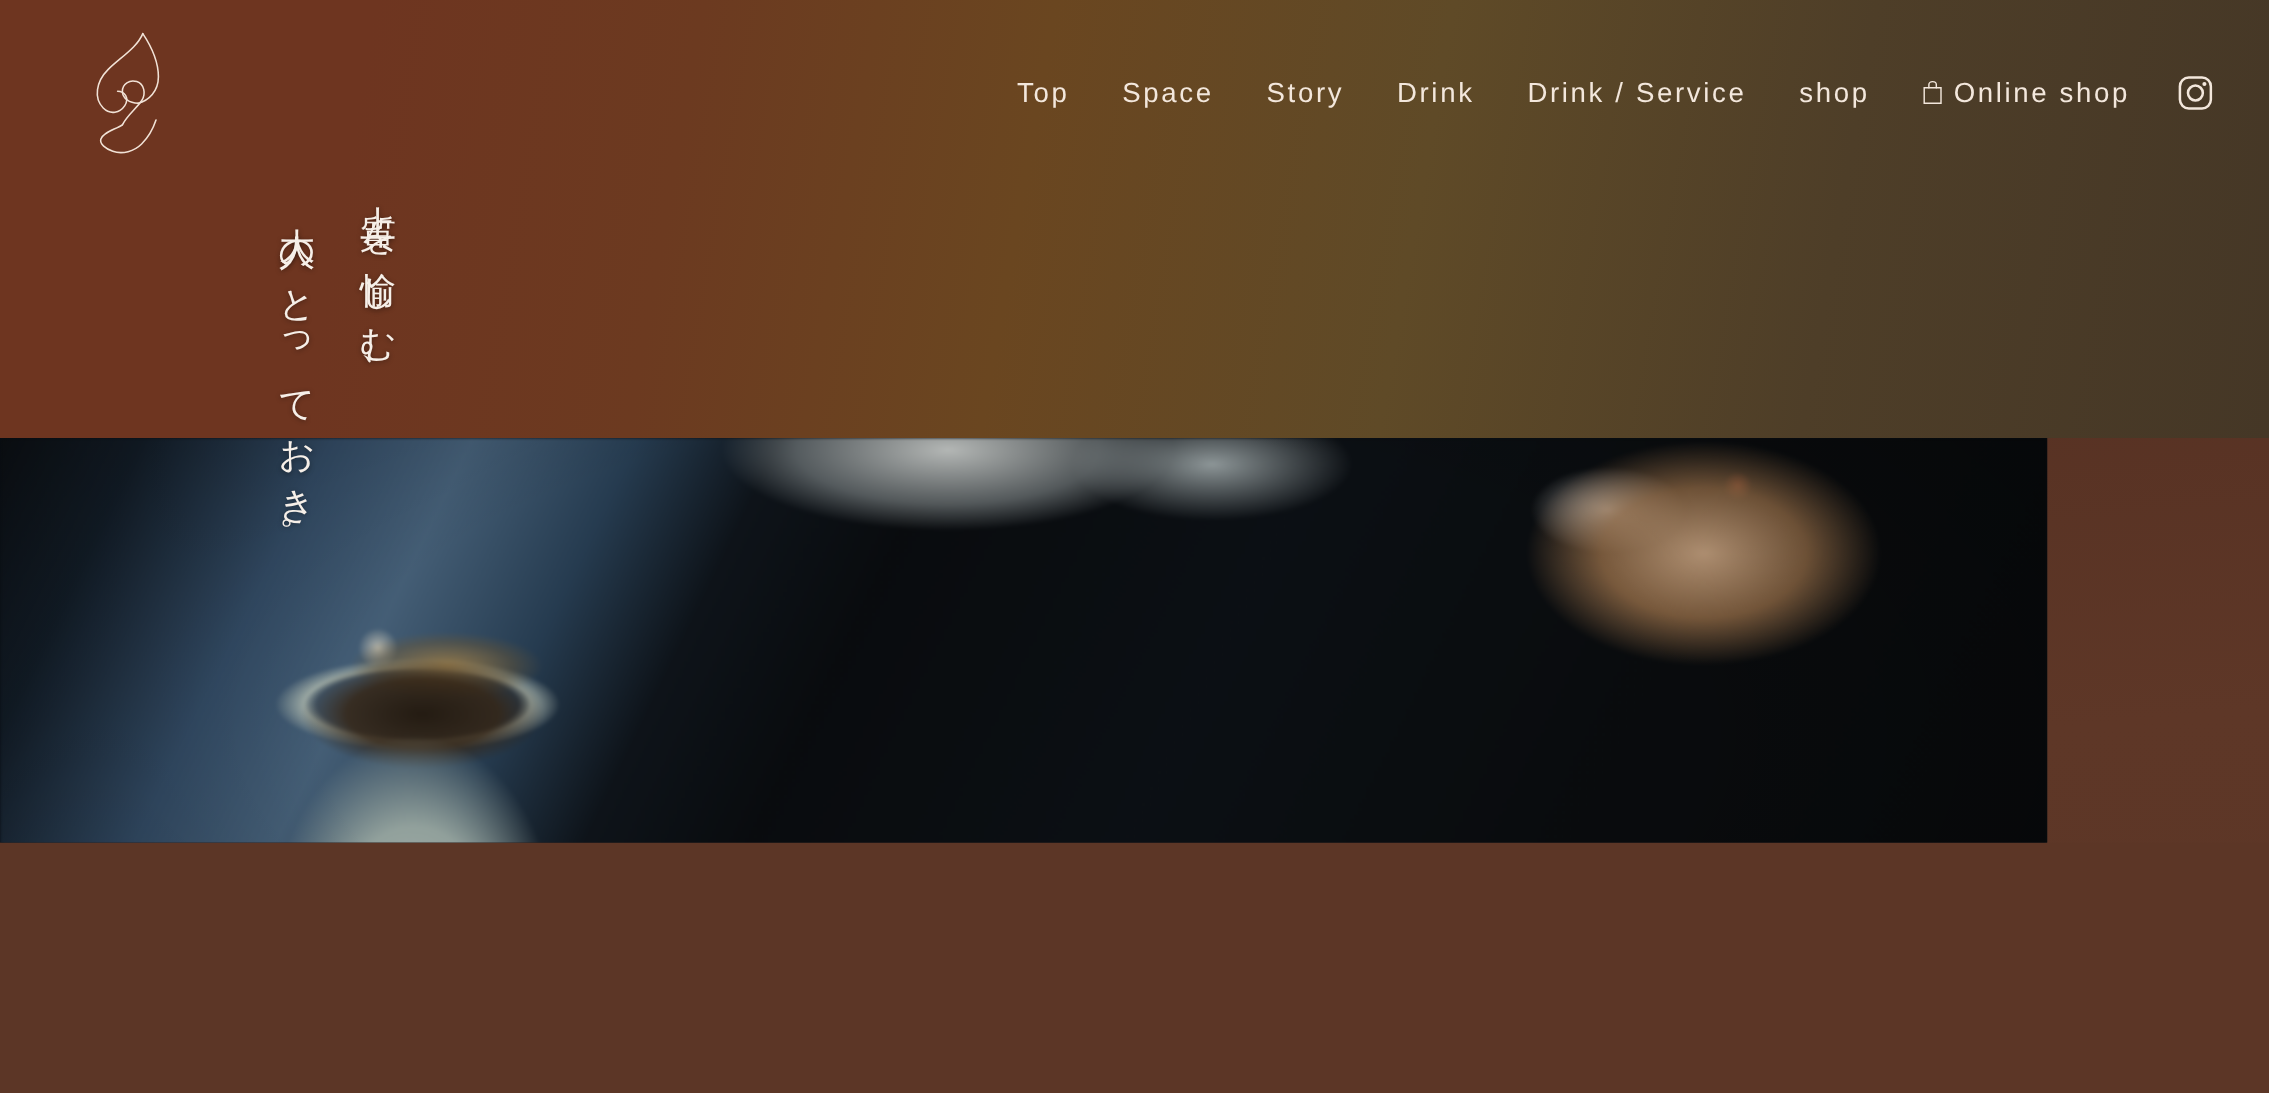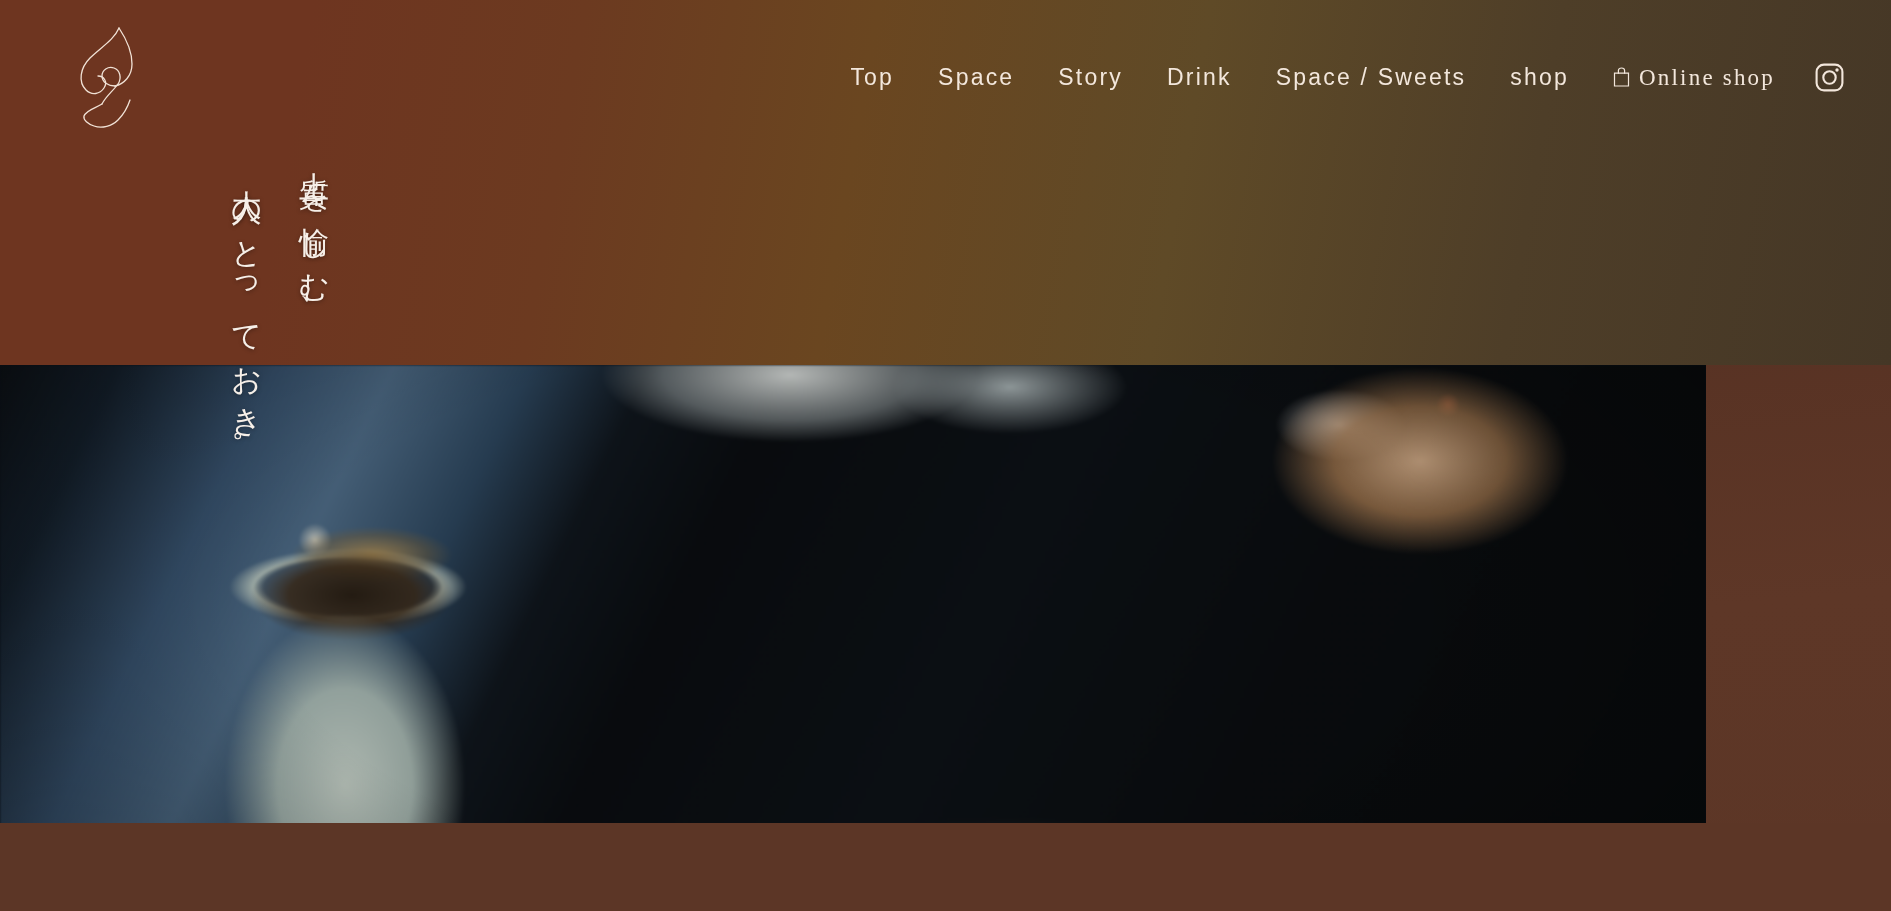--- a/index.html
+++ b/index.html
@@ -6,21 +6,21 @@
   html, body {
     width:1891px; height:911px;
     overflow:hidden;
     font-family:"Liberation Sans", sans-serif;
     background:#5C3626;
   }
 
   
   .page {
     position:relative;
-    width:1891px; height:823px;
+    width:1891px; height:702px;
     overflow:hidden;
   }
 
   
   .bg-top {
     position:absolute; left:0; top:0;
     width:1891px; height:365px;
     background:linear-gradient(100deg,
         #6E3520 0%,
         #6E3520 16%,
@@ -70,21 +70,20 @@
     line-height:1;
     padding:0;
     margin-right:44px;
     cursor:pointer;
   }
   .nav-link:last-of-type { margin-right:0; }
 
   .nav-shop-online {
     display:flex; align-items:center; gap:9px;
     margin-right:40px;
-    font-family:Liberation Serif, serif;
   }
   .bag-icon {
     width:17px; height:20px;
     display:block;
   }
   .bag-icon svg{ display:block; }
 
   .ig-wrap {
     margin-right:47px;
     display:flex; align-items:center;
@@ -199,21 +198,21 @@
                  C54 92 58 84 60 78" stroke="#F1E2D6" stroke-width="1.3" stroke-linecap="round" fill="none"></path>
       </svg>
     </a>
 
     <nav class="nav">
 
       <a class="nav-link" href="#">Top</a>
       <a class="nav-link" href="#">Space</a>
       <a class="nav-link" href="#">Story</a>
       <a class="nav-link" href="#">Drink</a>
-      <a class="nav-link" href="#">Space / Sweets</a>
+      <a class="nav-link" href="#">Drink / Service</a>
       <a class="nav-link" href="#">shop</a>
 
       <a class="nav-link nav-shop-online" href="#">
         <span class="bag-icon">
           <svg width="17" height="20" viewBox="0 0 17 20" fill="none" xmlns="http://www.w3.org/2000/svg">
             <path d="M1.5 6.2 H15.5 V19 H1.5 Z" stroke="#F3E7DC" stroke-width="1.2" fill="none"></path>
             <path d="M5.4 6.2 V3.6 C5.4 2.0 6.7 1 8.5 1 C10.3 1 11.6 2.0 11.6 3.6 V6.2" stroke="#F3E7DC" stroke-width="1.2" fill="none" stroke-linecap="round"></path>
           </svg>
         </span>
         <span>Online shop</span>

